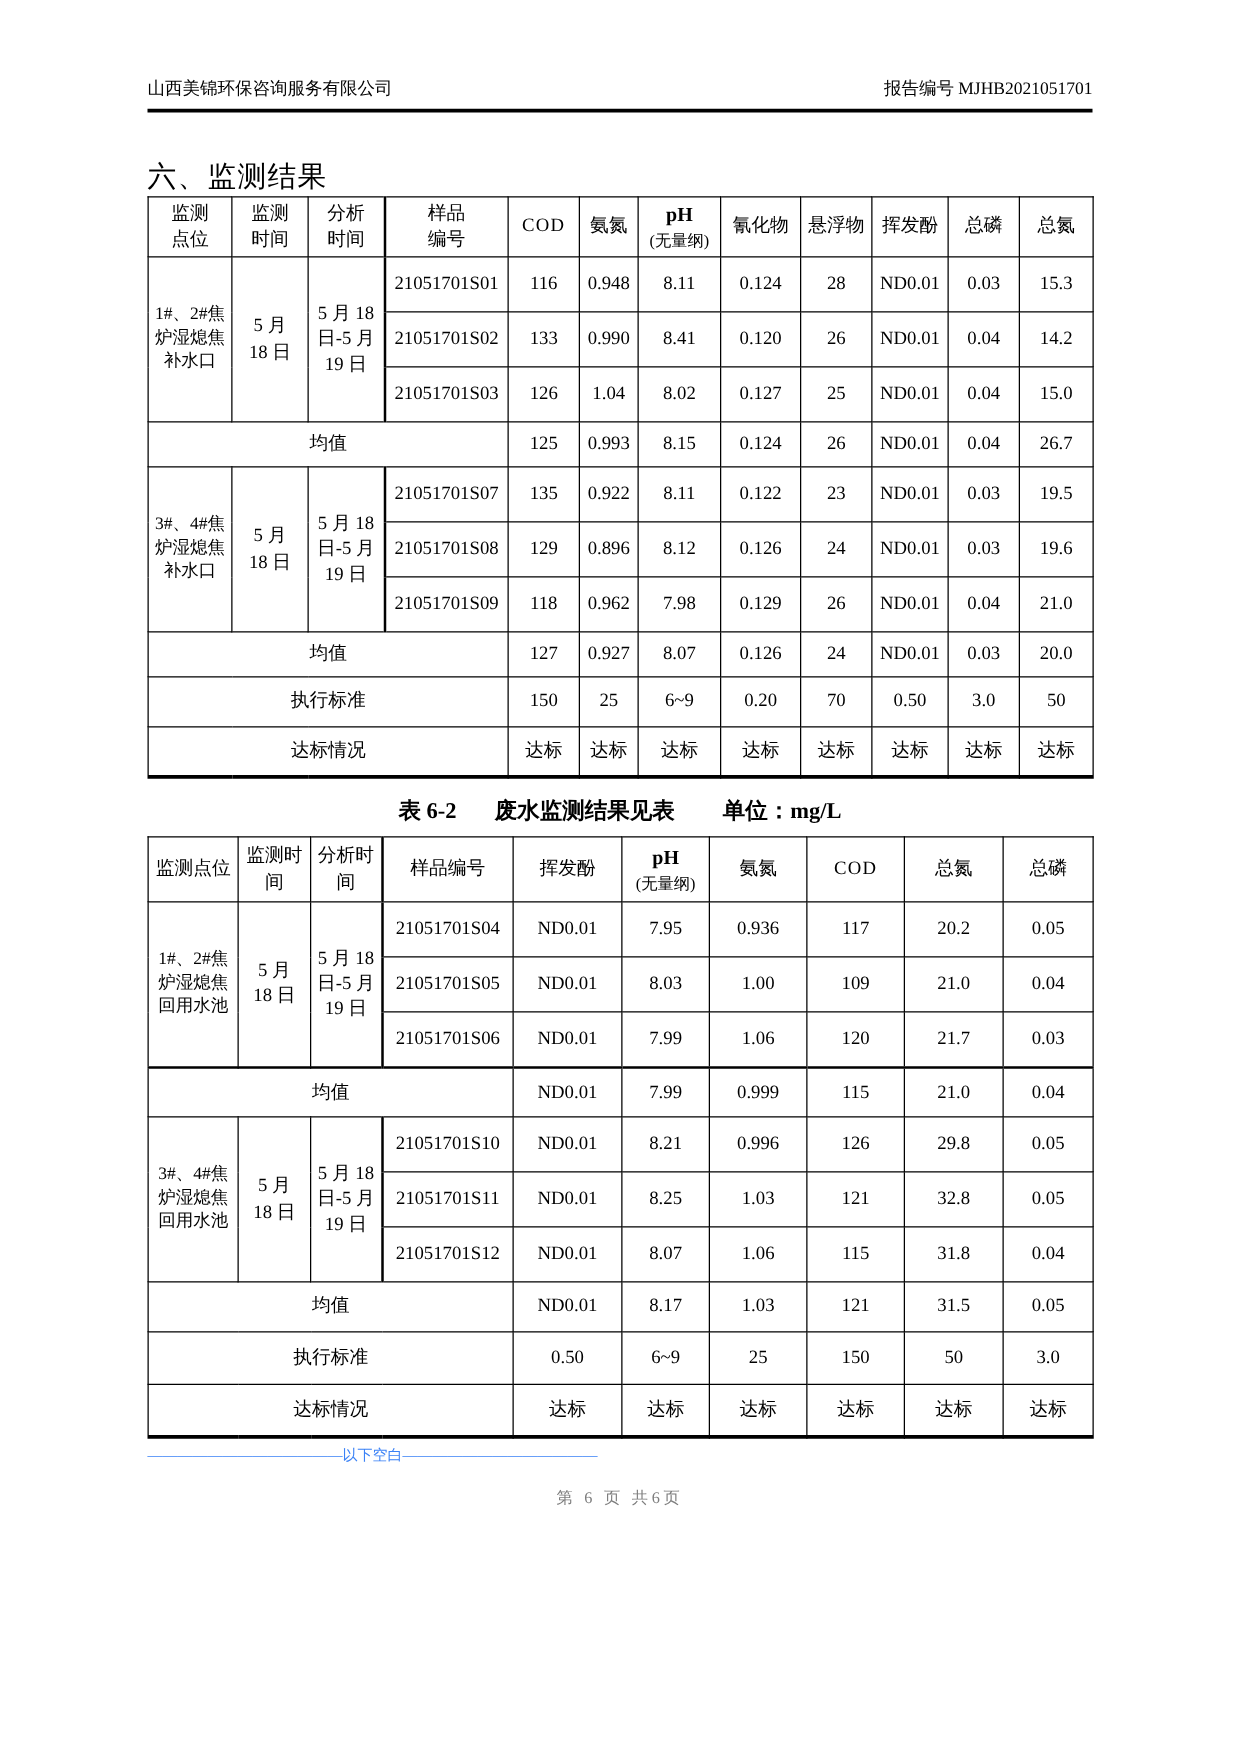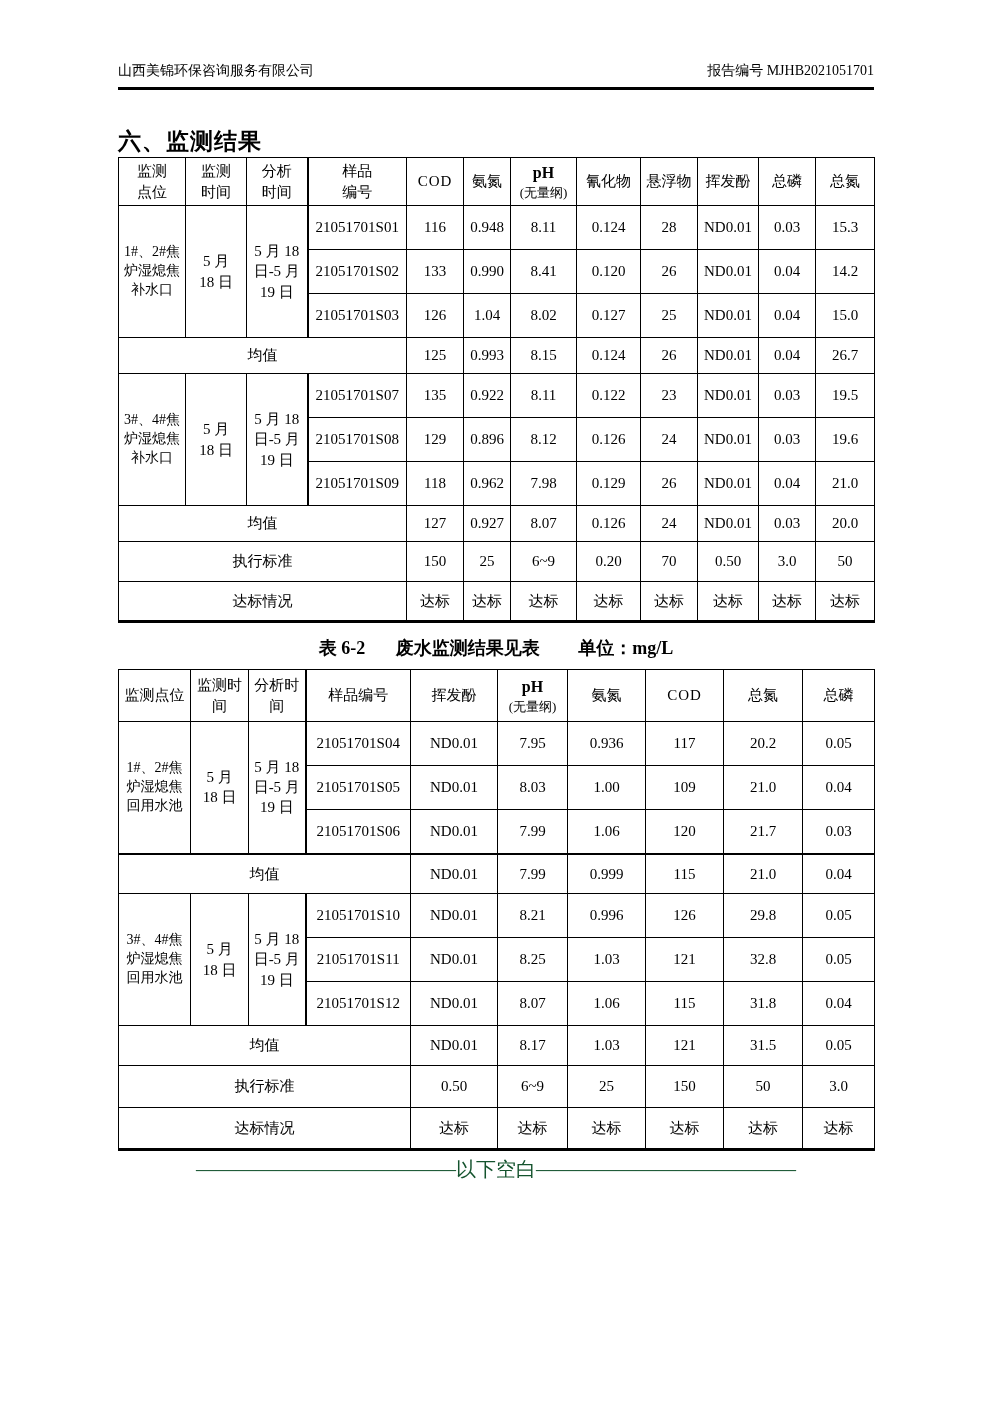--- a/index.html
+++ b/index.html
@@ -6,21 +6,21 @@
   html,body { background:#ffffff; }
   body { font-family:"Liberation Serif","DejaVu Serif",serif; color:#000; }
   .page { width:992px; height:1403px; background:#fff; overflow:hidden; position:relative; }
   .content { width:756px; margin:0 auto; }
 
   
   .doc-header { display:flex; justify-content:space-between; align-items:flex-end; padding-top:62px; font-size:14px; }
   .header-rule { border:none; border-top:3px solid #000; margin-top:7px; }
 
   
-  .section-title { font-size:23px; font-weight:bold; margin-top:36px; letter-spacing:1px; }
+  .section-title { font-size:23px; font-weight:normal; margin-top:36px; letter-spacing:1px; }
   .intro { font-size:19px; margin-top:40px; padding-left:48px; }
 
   .tbl-cap { text-align:center; font-size:18px; font-weight:bold; margin-top:24px; margin-bottom:9px; }
   .tbl-cap .cap-label { margin-right:26px; }
   .tbl-cap .cap-unit  { margin-left:34px; }
   .tbl-cap2 { margin-top:13px; }
 
   
   table.t { border-collapse:collapse; table-layout:fixed; width:756px; font-size:15px;
             border-top:1px solid #f9a8d4; border-bottom:3px solid #000; }
@@ -29,21 +29,21 @@
   table.t .c-sample { border-left:2px solid #000; }
   .c-bold { font-weight:bold; letter-spacing:1px; }
   .c-ph { font-size:13px; }
   .c-ph::first-line { font-weight:bold; font-size:16px; }
   .site { font-size:14px; word-break:break-all; padding:1px 4px; }
   .r48 { height:48px; } .r52 { height:52px; } .r44 { height:44px; }
   .r36 { height:36px; } .r40 { height:40px; } .r42 { height:42px; }
   tr.sep-top td { border-top:2px solid #000; }
 
   
-  .blank-note { text-align:center; font-size:20px; margin-top:5px; color:#14532d; }
+  .blank-note { text-align:left; font-size:12px; margin-top:5px; color:#3b82f6; }
   .page-footer { text-align:center; font-size:13px; color:#7d7d7d; margin-top:16px; letter-spacing:3px; }
 </style>
 </head>
 <body>
 
 <div class="page">
   <div class="content">
 
     <div class="doc-header">
       <span>山西美锦环保咨询服务有限公司</span>
@@ -348,15 +348,16 @@
         <td>达标</td>
         <td>达标</td>
         <td>达标</td>
         <td>达标</td>
         <td>达标</td>
       </tr>
     </tbody>
       </table>
 
     <div class="blank-note">—————————————以下空白—————————————</div>
+    <div class="page-footer">第 6 页 共6页</div>
 
   </div>
 </div>
 
 </body></html>

